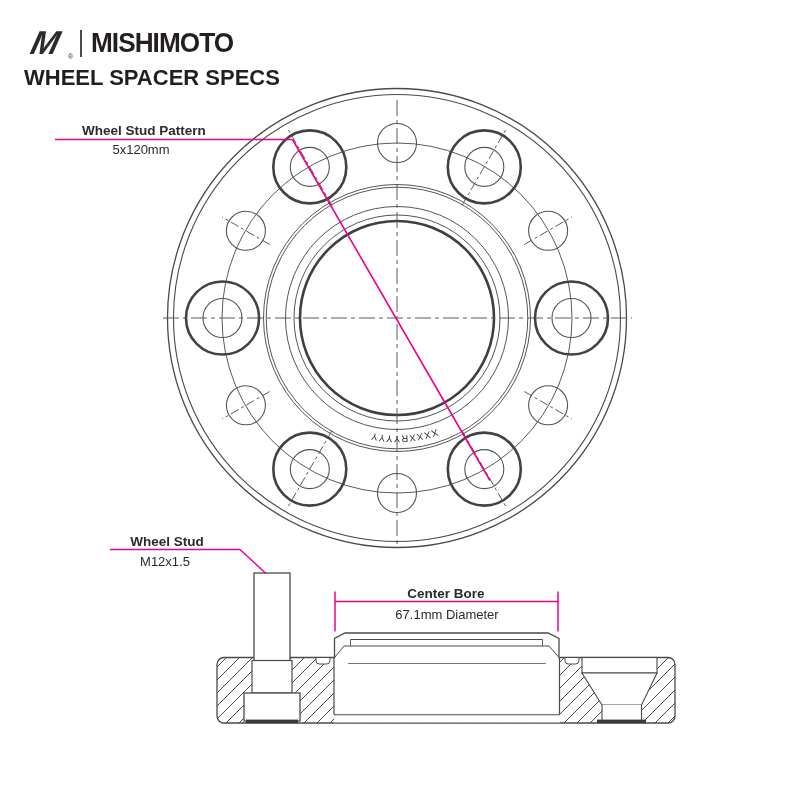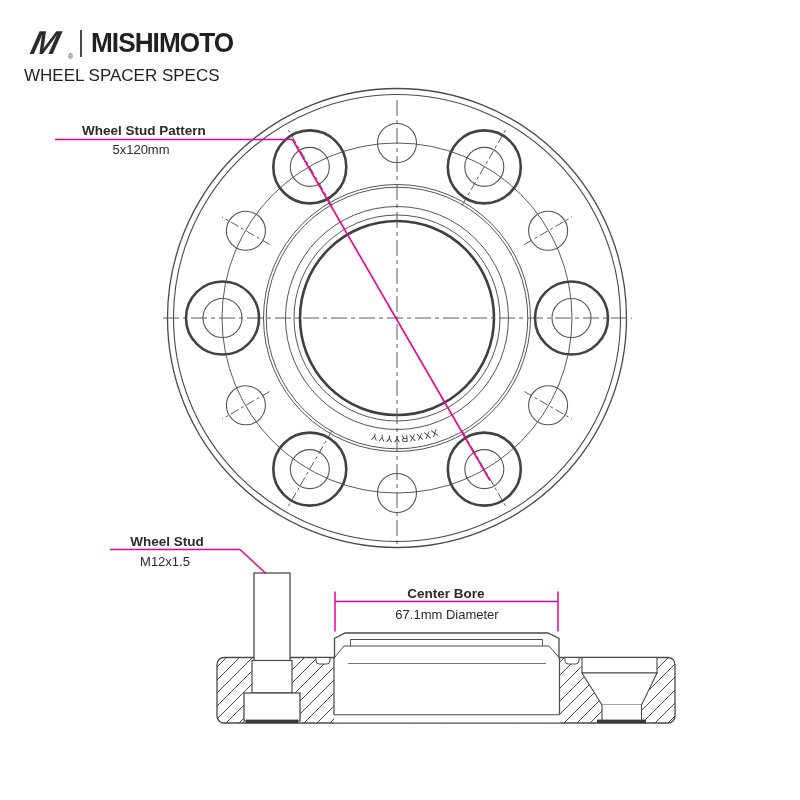--- a/index.html
+++ b/index.html
@@ -9,21 +9,21 @@
   }
   .header{position:absolute;left:24px;top:26px;}
   .brand-row{display:flex;align-items:center;height:34px;}
   .logo-mark{width:52px;height:34px;display:block;}
   .divider{width:2px;height:27px;background:#4a4a4a;margin:0 9px 0 4px;}
   .brand-name{
     font-size:27px;font-weight:bold;color:#231f20;letter-spacing:-1px;
     transform:scaleX(0.97);transform-origin:left center;line-height:1;
   }
   .page-title{
-    margin-top:7px;font-size:17px;font-weight:normal;color:#231f20;
+    margin-top:7px;font-size:22px;font-weight:bold;color:#231f20;
     letter-spacing:0px;line-height:1;
   }
   .drawing{position:absolute;left:0;top:0;width:800px;height:800px;}
   text{font-family:"Liberation Sans", sans-serif;fill:#2b2b2b;}
   .lbl{font-weight:bold;font-size:13.5px;}
   .val{font-size:13px;}
 </style>
 </head>
 <body>
 

